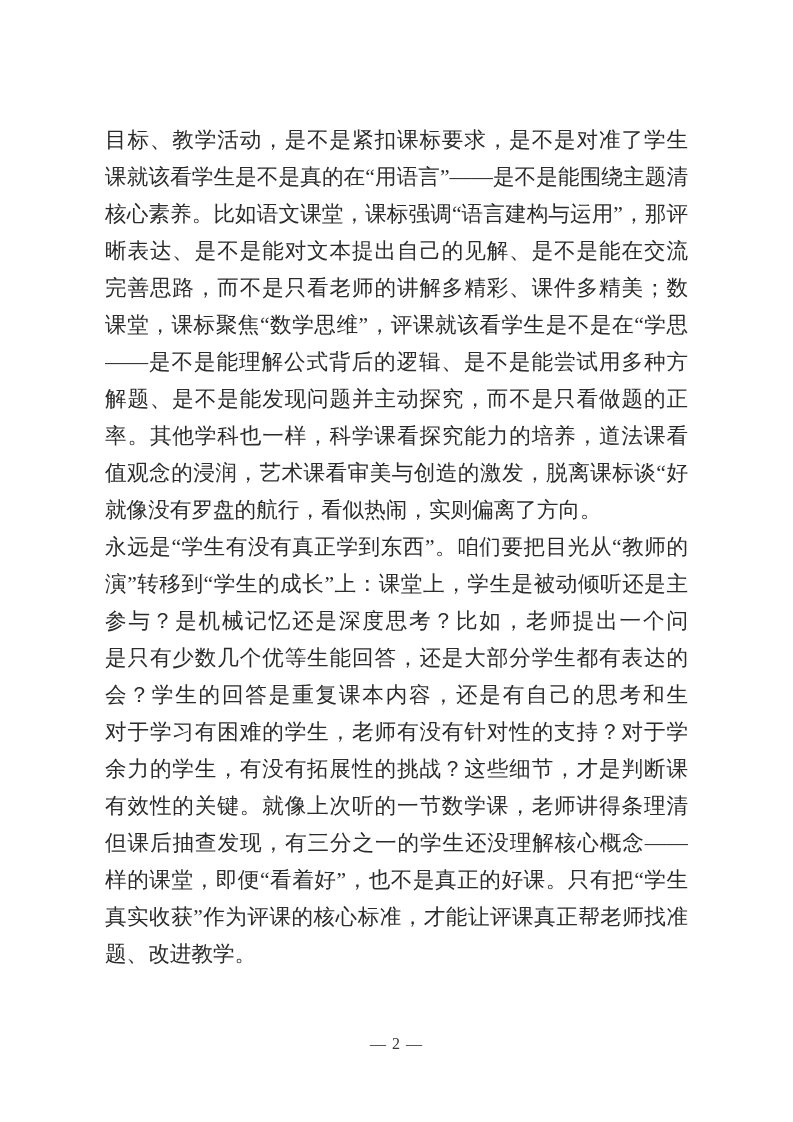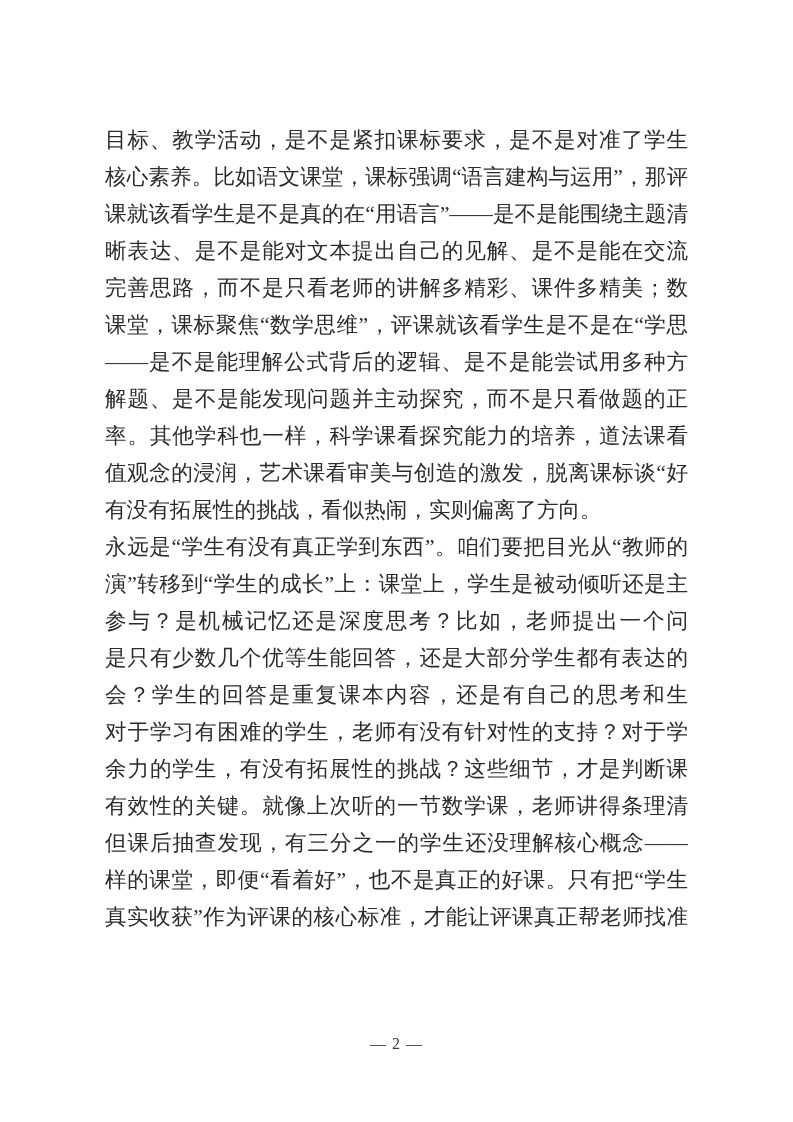--- a/index.html
+++ b/index.html
@@ -56,44 +56,45 @@
 </style>
 </head>
 <body>
 
 <div class="page">
 
   <div class="doc-body">
 
     <div class="para">
       <span class="line">目标、教学活动，是不是紧扣课标要求，是不是对准了学生的</span>
+      <span class="line">课就该看学生是不是真的在“用语言”——是不是能围绕主题清</span>
       <span class="line">核心素养。比如语文课堂，课标强调“语言建构与运用”，那评</span>
-      <span class="line">课就该看学生是不是真的在“用语言”——是不是能围绕主题清</span>
       <span class="line">晰表达、是不是能对文本提出自己的见解、是不是能在交流中</span>
       <span class="line">完善思路，而不是只看老师的讲解多精彩、课件多精美；数学</span>
       <span class="line">课堂，课标聚焦“数学思维”，评课就该看学生是不是在“学思考”</span>
       <span class="line">——是不是能理解公式背后的逻辑、是不是能尝试用多种方法</span>
       <span class="line">解题、是不是能发现问题并主动探究，而不是只看做题的正确</span>
       <span class="line">率。其他学科也一样，科学课看探究能力的培养，道法课看价</span>
       <span class="line">值观念的浸润，艺术课看审美与创造的激发，脱离课标谈“好课”，</span>
-      <span class="line short">有没有拓展性的挑战，看似热闹，实则偏离了方向。</span>
+      <span class="line short">就像没有罗盘的航行，看似热闹，实则偏离了方向。</span>
     </div>
 
     <div class="para">
       <span class="line">永远是“学生有没有真正学到东西”。咱们要把目光从“教师的表</span>
       <span class="line">演”转移到“学生的成长”上：课堂上，学生是被动倾听还是主动</span>
       <span class="line">参与？是机械记忆还是深度思考？比如，老师提出一个问题，</span>
       <span class="line">是只有少数几个优等生能回答，还是大部分学生都有表达的机</span>
       <span class="line">会？学生的回答是重复课本内容，还是有自己的思考和生成？</span>
       <span class="line">对于学习有困难的学生，老师有没有针对性的支持？对于学有</span>
       <span class="line">余力的学生，有没有拓展性的挑战？这些细节，才是判断课堂</span>
       <span class="line">有效性的关键。就像上次听的一节数学课，老师讲得条理清晰，</span>
       <span class="line">但课后抽查发现，有三分之一的学生还没理解核心概念——这</span>
       <span class="line">样的课堂，即便“看着好”，也不是真正的好课。只有把“学生的</span>
       <span class="line">真实收获”作为评课的核心标准，才能让评课真正帮老师找准问</span>
+      <span class="line short">题、改进教学。</span>
     </div>
 
   </div>
 
   <div class="page-footer">
     <span>— 2 —</span>
   </div>
 
 </div>
 

